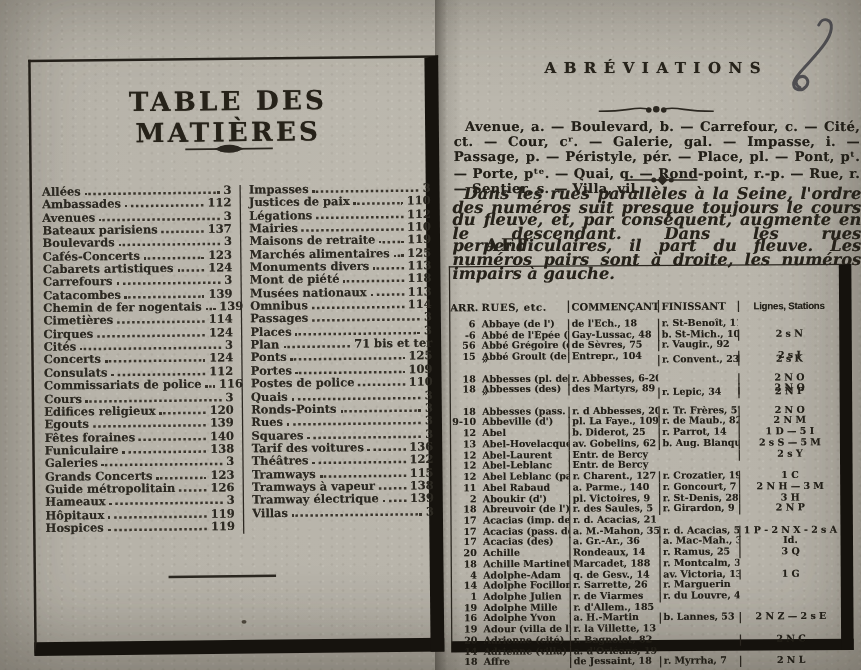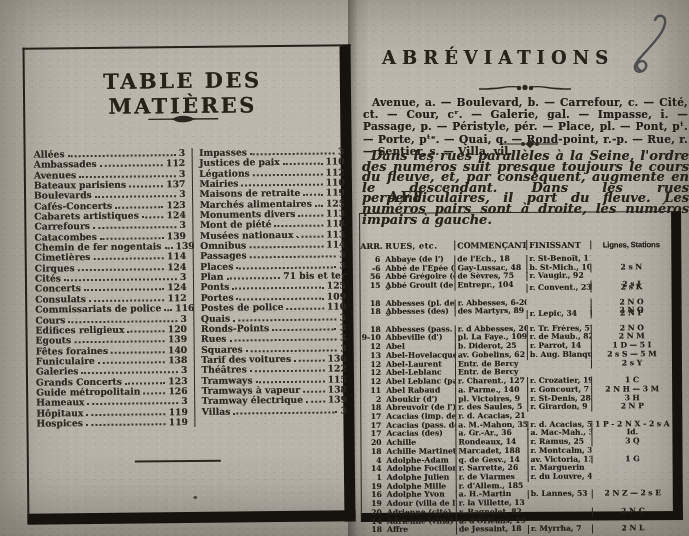--- a/index.html
+++ b/index.html
@@ -43,21 +43,21 @@
   .toc-col.col2{border-left:1.5px solid #2b2720; padding-left:7px;}
   .toc-col:first-child{padding-right:6px;}
   .toc-row{display:flex; align-items:baseline; white-space:nowrap;}
   .toc-row .dots{flex:1; border-bottom:2px dotted #3a352c; margin:0 3px 2px 3px; min-width:8px;}
   .toc-row .pg{text-align:right;}
   .end-rule{position:absolute; top:412px; left:106px; width:86px; height:2px; background:#2b2720;}
   .speck{position:absolute; top:448px; left:164px; width:4px; height:3px; background:#4a443a; border-radius:50%;}
   
   .abbr-title{
     position:absolute; left:382px; top:47px; width:286px; margin:0;
-    text-align:left; font-size:18px; font-weight:bold; letter-spacing:6px;
+    text-align:center; font-size:12px; font-weight:bold; letter-spacing:6px;
     color:#27231b; text-shadow:0 0 .6px rgba(38,34,25,.7);
   }
   .orn2{position:absolute; left:477px; top:83px;}
   .orn3{position:absolute; left:501px; top:140px;}
   .abbr-text{
     position:absolute; left:363px; top:96px; width:325px; margin:0;
     font-size:10.6px; font-weight:bold; line-height:12.2px; text-align:justify;
     text-indent:9px; letter-spacing:.2px; color:#221f18;
     text-shadow:0 0 .5px rgba(38,34,25,.55);
   }

